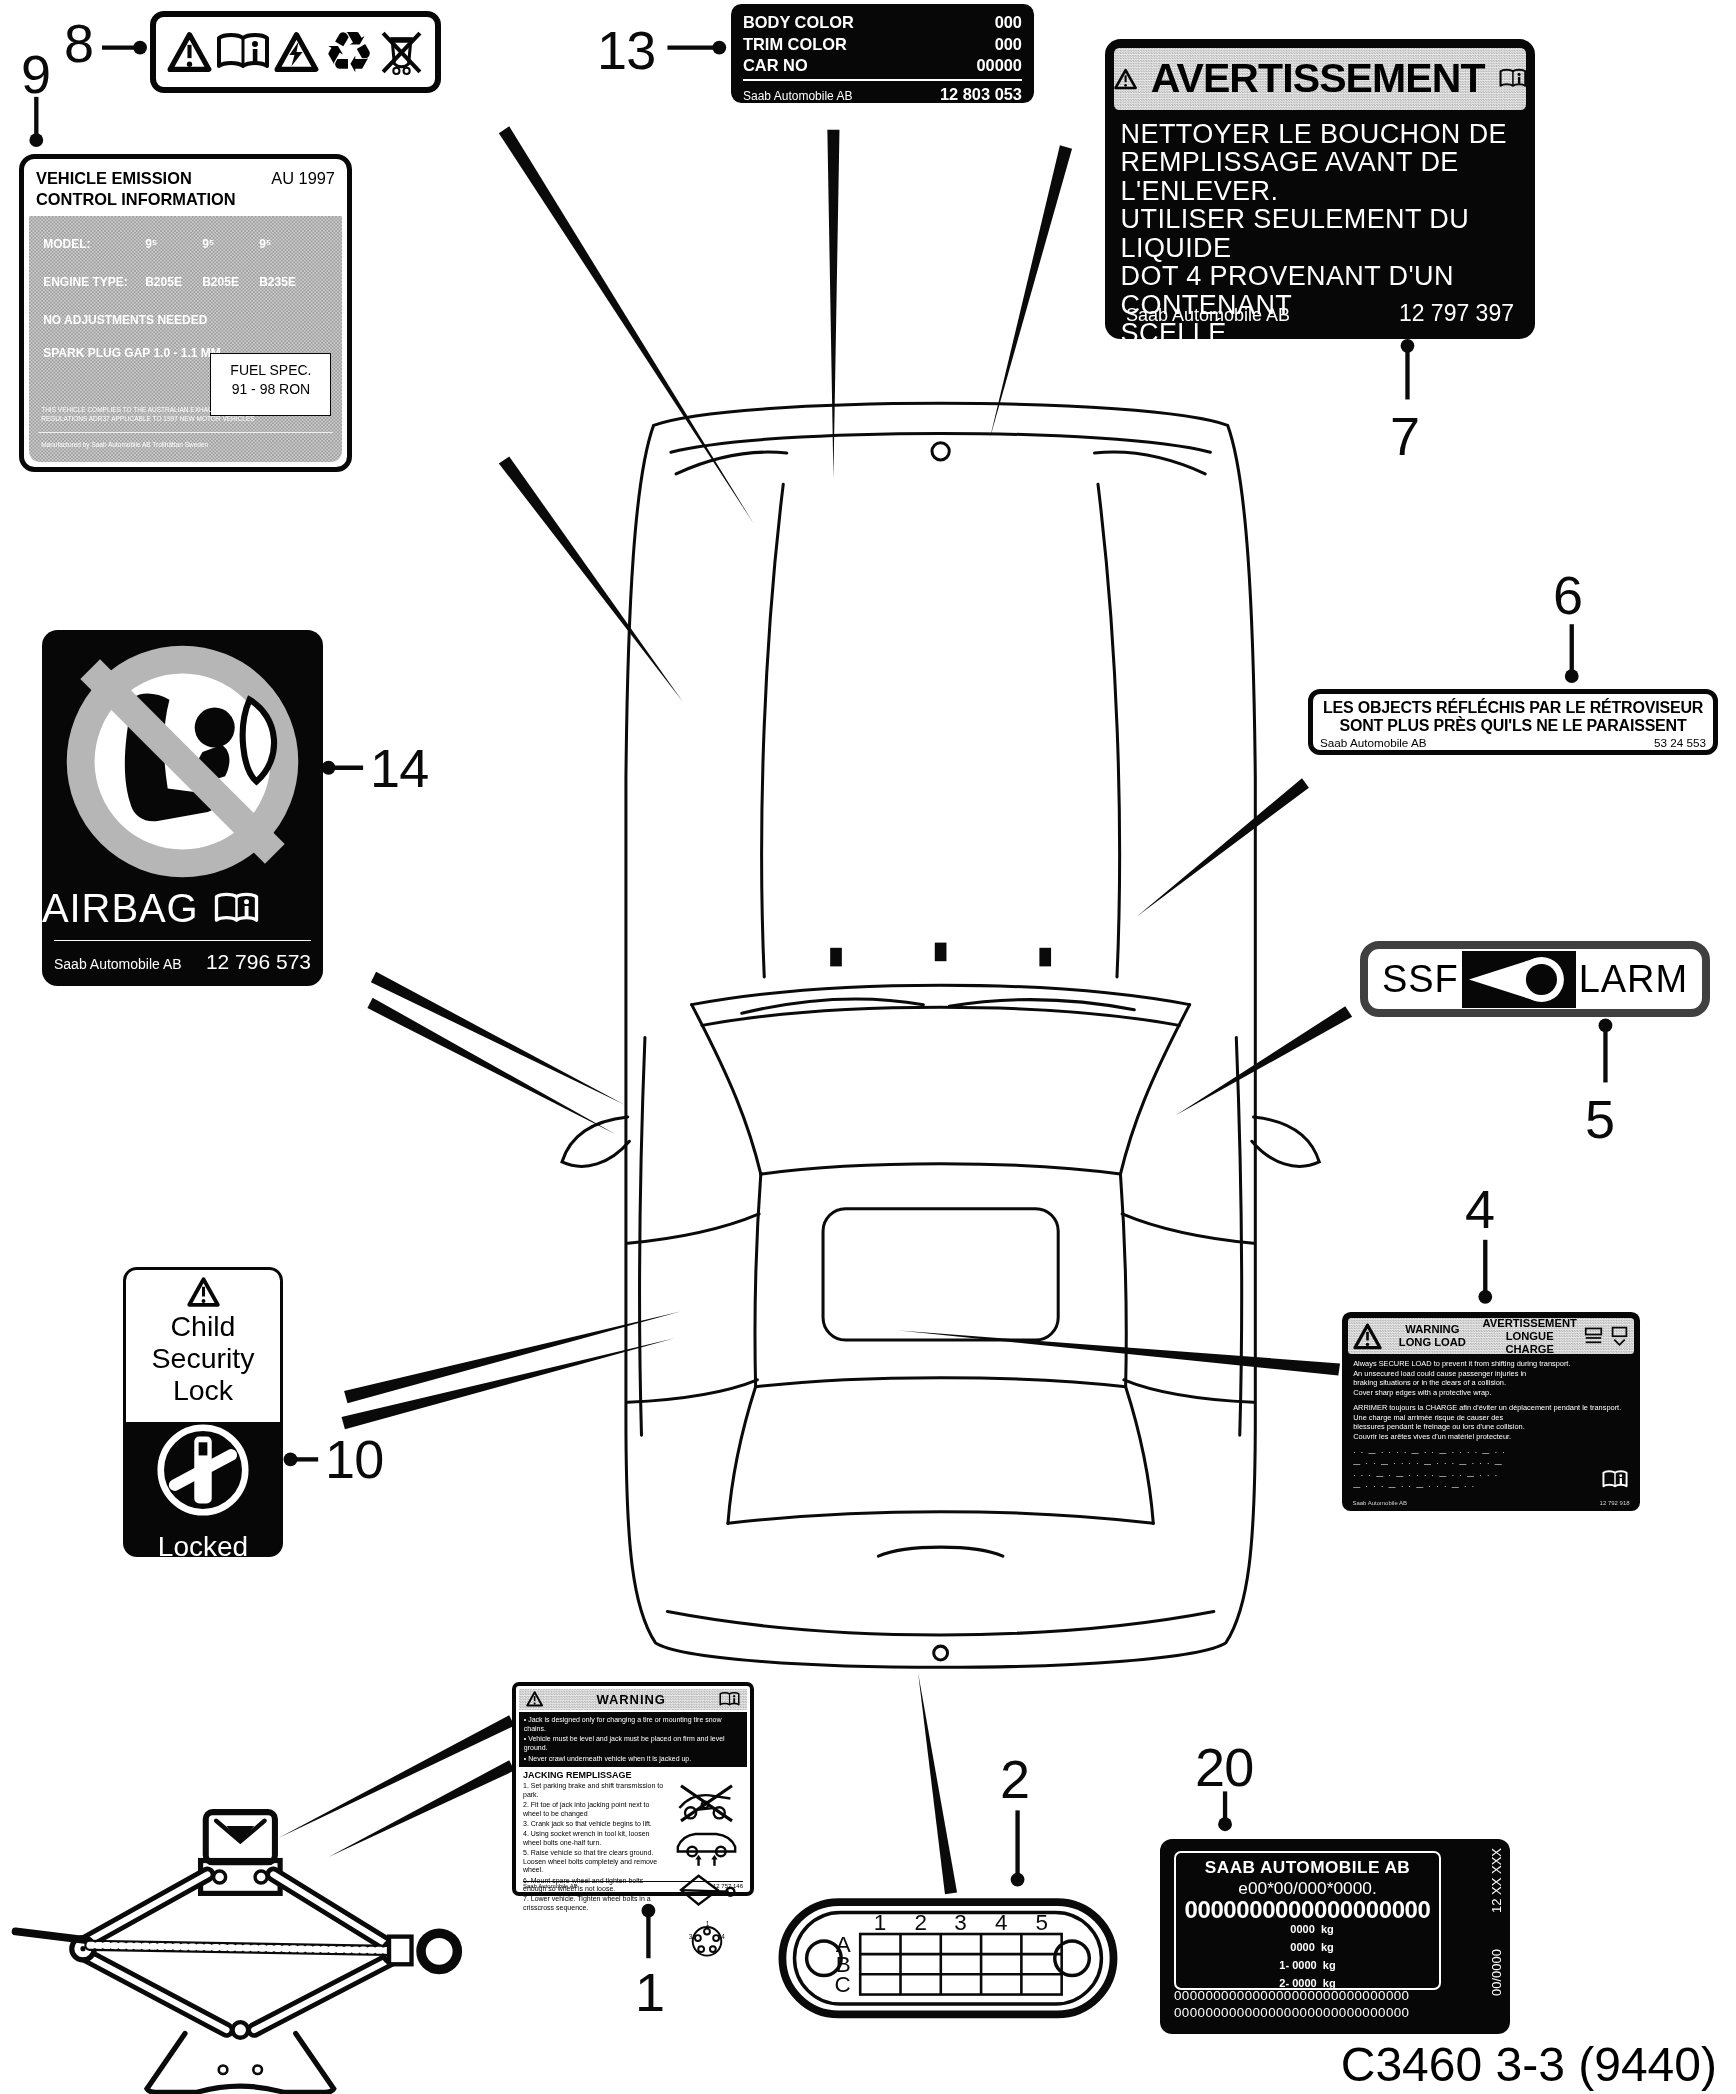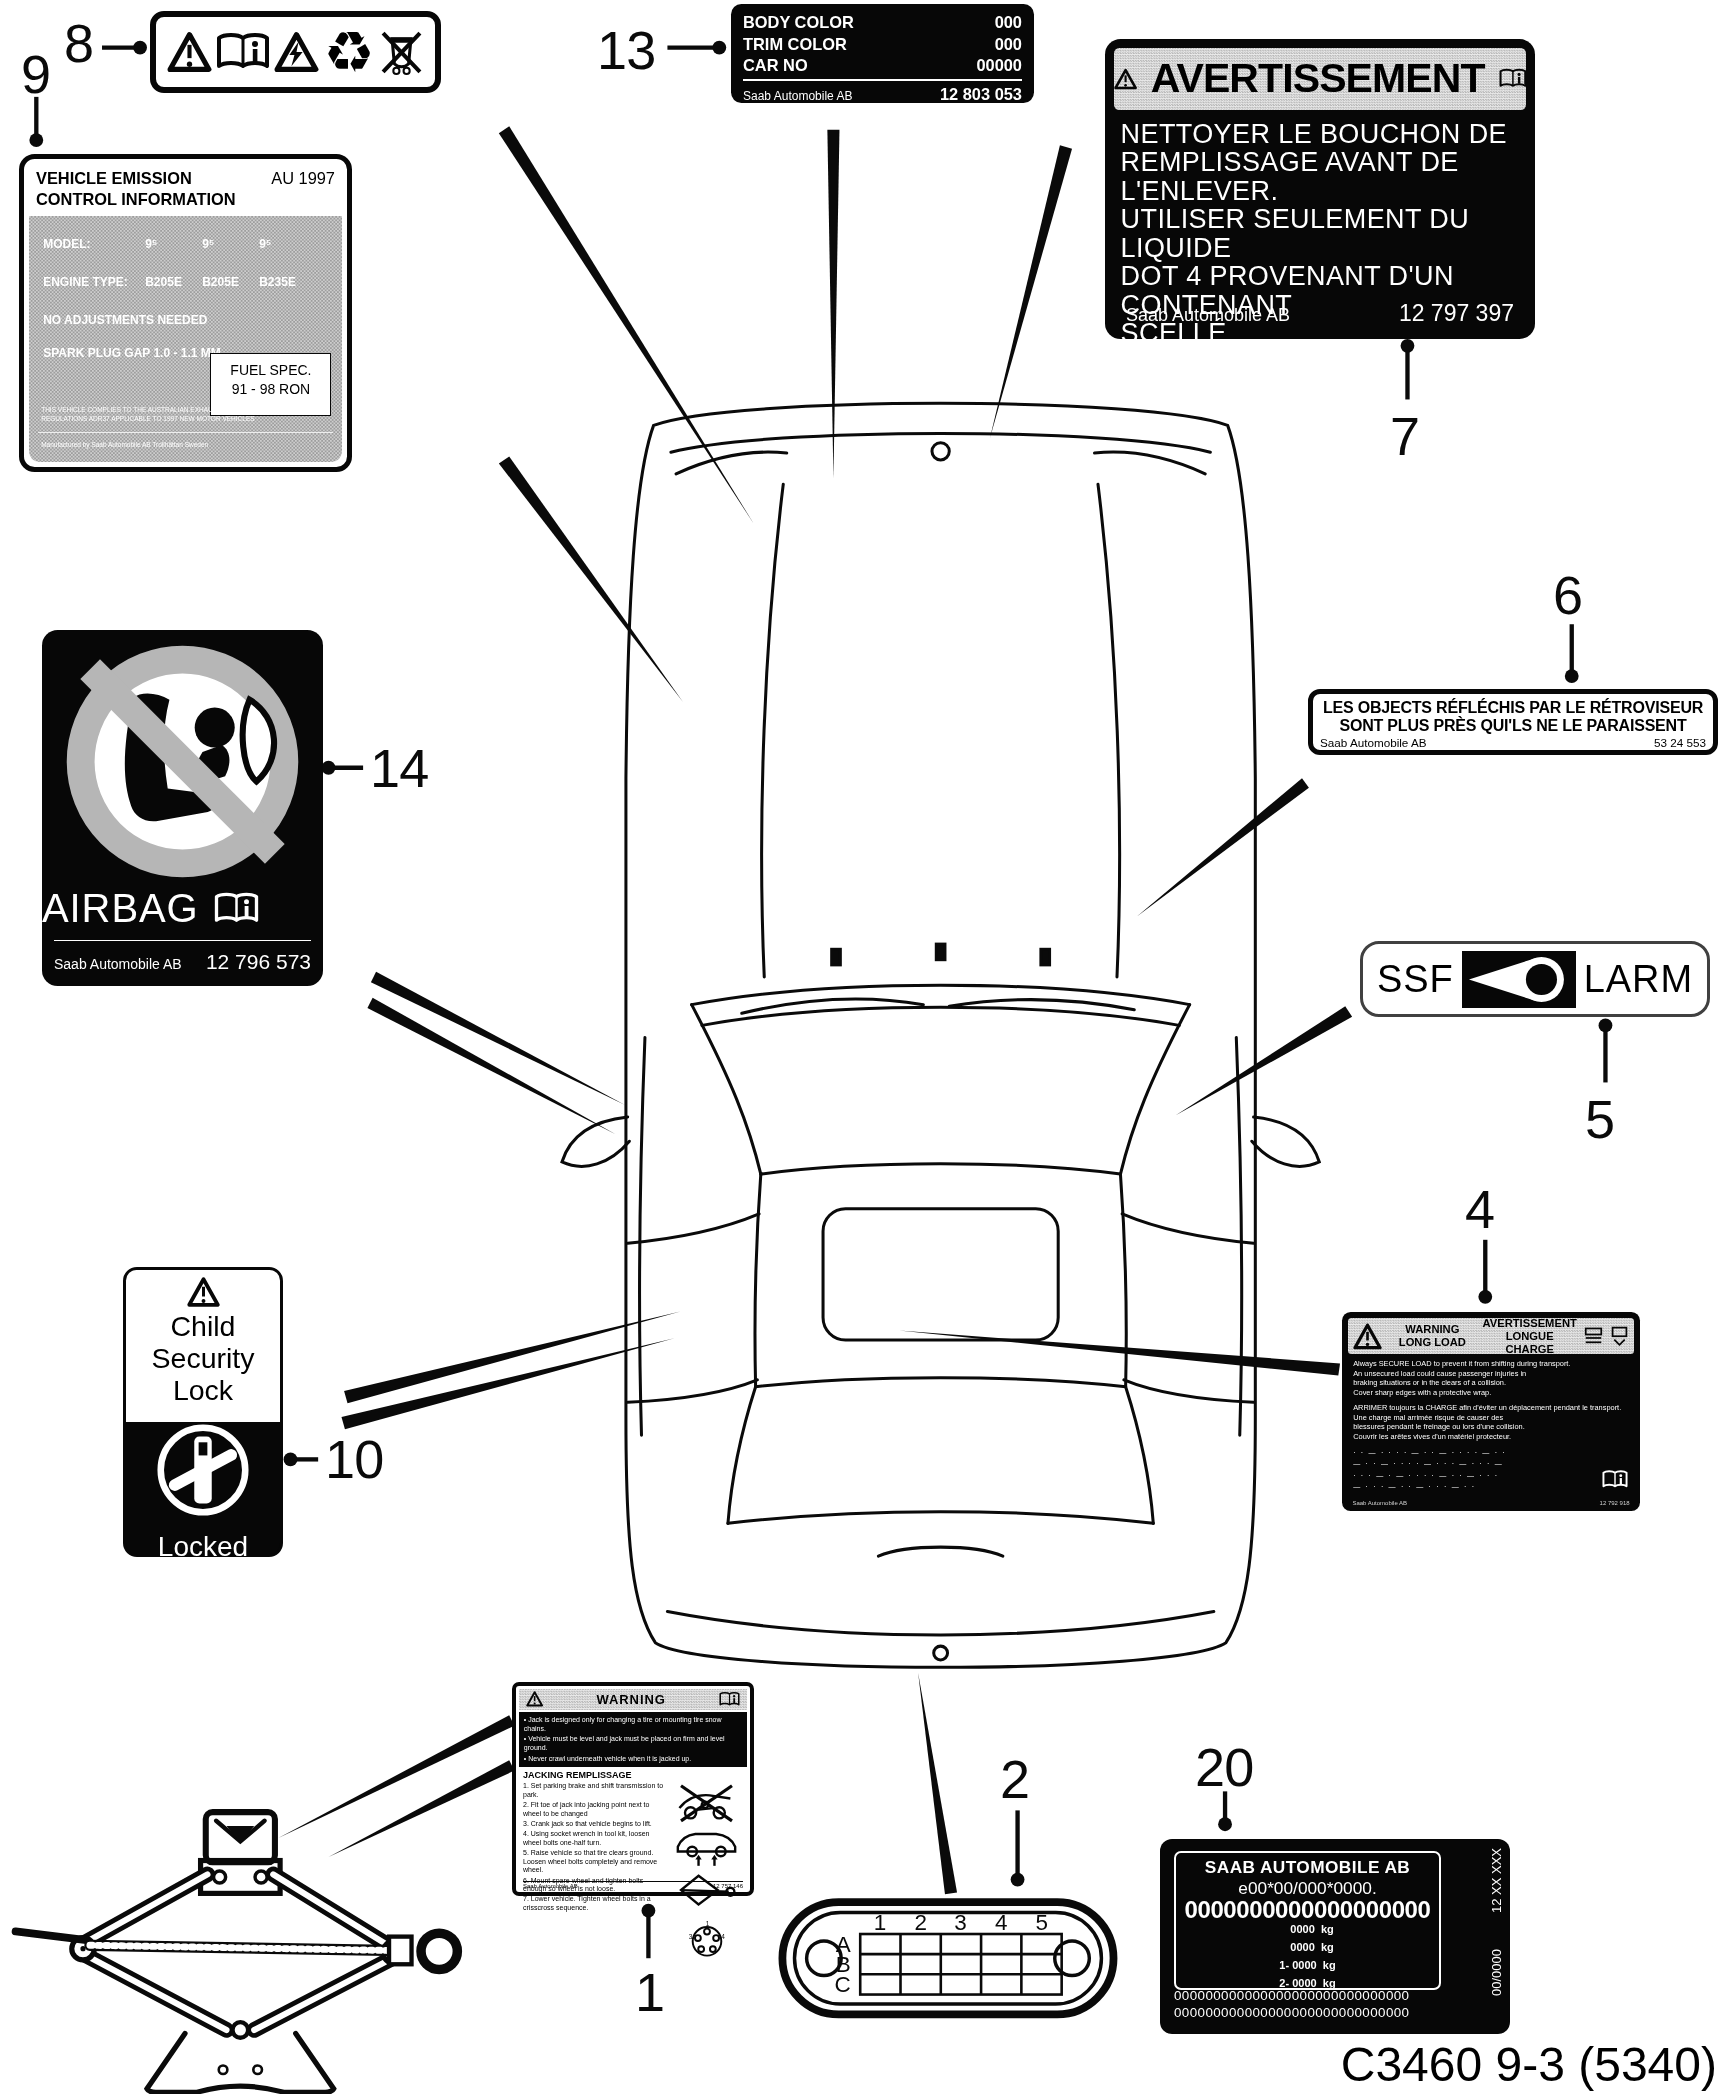--- a/index.html
+++ b/index.html
@@ -42,21 +42,21 @@
   #l7 .bd{padding:10.4px 1.7px 0 7px;font-size:27px;line-height:28.5px;letter-spacing:0.4px;}
   #l7 .ft{position:absolute;left:21px;right:21px;bottom:12px;display:flex;justify-content:space-between;align-items:baseline;}
   #l7 .ftl{font-size:18px;}
   #l7 .ftr{font-size:23px;}
   
   #l6{left:1308px;top:689px;width:410px;height:66px;border:5.2px solid #070707;border-radius:12px;background:#fff;
       text-align:center;padding-top:5.2px;}
   #l6 .t{font-size:16px;font-weight:bold;line-height:18px;letter-spacing:-0.2px;}
   #l6 .ft{display:flex;justify-content:space-between;padding:0.9px 7px 0 7px;font-size:11.7px;}
   
-  #l5{left:1360px;top:941px;width:350px;height:76px;border:3px solid #404040;border-radius:19px;background:#fff;
+  #l5{left:1360px;top:941px;width:350px;height:76px;border:8px solid #404040;border-radius:19px;background:#fff;
       display:flex;align-items:center;justify-content:space-between;padding:0 14px;}
   #l5 .t{font-size:38px;letter-spacing:0.9px;}
   
   #l4{left:1342px;top:1312px;width:298px;height:199px;border-radius:8.6px;padding:6px;}
   #l4 .hd{height:36px;border-radius:3.5px;display:flex;align-items:center;color:#000;padding:0 5.2px;gap:7px;}
   #l4 .hcol{text-align:center;font-size:11.2px;font-weight:bold;line-height:13px;flex:1;}
   #l4 .bd{padding:5.2px 3.5px 0 5.2px;font-size:7.4px;line-height:9.5px;}
   #l4 .gap{height:6px;}
   #l4 .jp{font-size:7px;line-height:11.2px;letter-spacing:1.7px;}
   #l4 .book{position:absolute;right:12px;bottom:22.5px;color:#fff;}
@@ -568,16 +568,16 @@
       <div class="w">2- 0000  kg</div>
     </div>
     <div class="z" style="top:149px;">000000000000000000000000000000</div>
     <div class="z" style="top:166px;">000000000000000000000000000000</div>
     <div class="side">
       <span>12 XX XXX</span>
       <span>00/0000</span>
     </div>
   </div>
 
-  <div id="caption">C3460 9-3 (5340)</div>
+  <div id="caption">C3460 3-3 (9440)</div>
 
 </div>
 
 
 </body></html>

